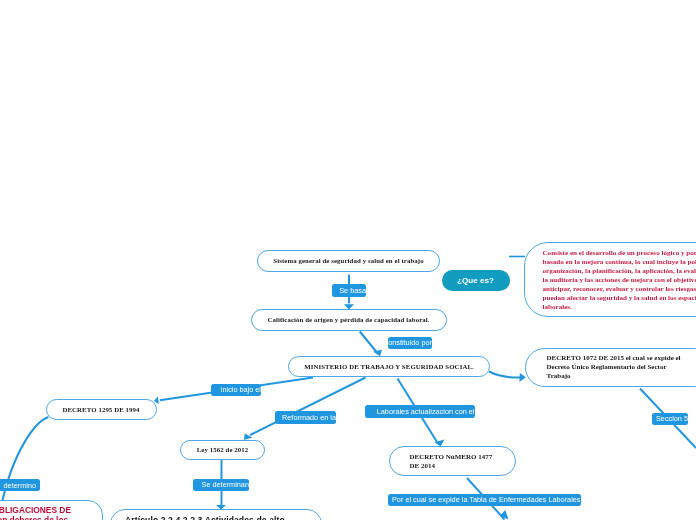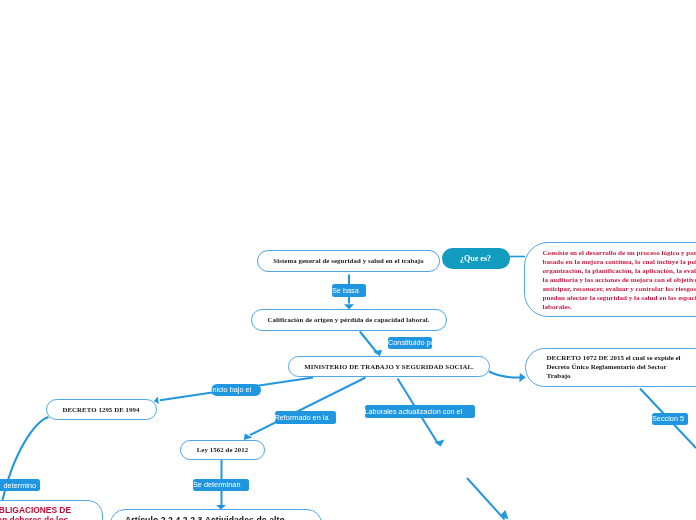--- a/index.html
+++ b/index.html
@@ -8,46 +8,46 @@
        -webkit-font-smoothing:antialiased;
        font-family:"Liberation Sans",sans-serif;}
   #stage{position:relative;width:696px;height:520px;overflow:hidden;background:#fff;}
   svg.links{position:absolute;left:0;top:0;width:696px;height:520px;overflow:visible;}
   .node{position:absolute;box-sizing:border-box;border:1.3px solid #4da6e8;
         background:#fff;border-radius:999px;display:flex;align-items:center;
         justify-content:center;}
   .node span{font-family:"Liberation Serif",serif;font-weight:bold;color:#1a1a1a;
              font-size:6.8px;letter-spacing:.1px;white-space:nowrap;}
   .label{position:absolute;box-sizing:border-box;background:#2196e0;color:#fff;
-         border-radius:2.5px;display:flex;align-items:center;justify-content:flex-start;
+         border-radius:2.5px;display:flex;align-items:center;justify-content:flex-end;
          font-family:"Liberation Sans",sans-serif;font-size:7.3px;white-space:nowrap;}
   .pill{position:absolute;box-sizing:border-box;background:#129cc0;color:#fff;
         border-radius:999px;display:flex;align-items:center;justify-content:center;
-        font-family:Liberation Serif, serif;font-weight:bold;font-size:8.1px;}
+        font-family:Liberation Sans, sans-serif;font-weight:bold;font-size:8.1px;margin-top:22px;}
   .descbox{position:absolute;box-sizing:border-box;border:1.3px solid #4da6e8;
            background:#fff;border-radius:24px;}
   .desc-text{font-family:"Liberation Serif",serif;font-weight:bold;color:#c71f45;
              font-size:7.1px;line-height:9.07px;white-space:pre;}
   .node .ml{font-family:"Liberation Serif",serif;font-weight:bold;color:#1a1a1a;
             font-size:7.0px;line-height:9px;white-space:nowrap;}
   .node.multiline{justify-content:flex-start;}
   .red{color:#c40a36 !important;}
 
   
   #n-sistema{left:257px;top:250px;width:183px;height:21.5px;}
   #p-quees{left:441.5px;top:247.5px;width:68px;height:21.5px;}
   #n-desc{left:524px;top:241.5px;width:200px;height:75px;}
   #n-desc .desc-text{position:absolute;left:17.5px;top:6px;}
   #l-sebasa{left:332px;top:284px;width:34px;height:12.5px;}
   #n-calificacion{left:250.5px;top:309px;width:196px;height:21.5px;}
   #l-constituido{left:340px;top:336.5px;width:44px;height:12.5px;margin-left:48px;}
   #n-ministerio{left:288px;top:355.5px;width:202px;height:21.5px;}
   #n-decreto1072{left:524.5px;top:347.5px;width:190px;height:39px;}
   #n-decreto1072 .ml{margin-left:21px;}
-  #l-inicio{left:211px;top:383.5px;width:50px;height:12px;border-radius:6px;}
+  #l-inicio{left:211px;top:383.5px;width:50px;height:12px;}
   #n-decreto1295{left:45.5px;top:398.5px;width:111px;height:21px;}
   #l-reformado{left:274.5px;top:402px;width:61.5px;height:12.5px;margin-top:9px;}
   #l-generando{left:364.5px;top:405px;width:110px;height:12.5px;}
   #l-seccion5{left:652px;top:412.5px;width:36px;height:12px;}
   #n-ley1562{left:180px;top:439.5px;width:85px;height:20.5px;}
   #n-decreto1477{left:389px;top:446px;width:127px;height:30px;}
   #n-decreto1477 .ml{margin-left:19.5px;margin-top:1.5px;}
   #l-determino{left:-22px;top:479px;width:62px;height:12px;justify-content:flex-end;padding-right:4px;}
   #l-sedeterminan{left:193px;top:478.5px;width:56px;height:12.5px;}
   #l-tabla{left:387.5px;top:493.5px;width:193px;height:12.5px;}
@@ -155,29 +155,38 @@
   </div>
 
   <div class="label" id="l-seccion5">
     <span>Seccion 5</span>
   </div>
 
   <div class="node" id="n-ley1562">
     <span>Ley 1562 de 2012</span>
   </div>
 
+  <div class="node multiline" id="n-decreto1477">
+    <div class="ml">
+      <div>DECRETO NúMERO 1477</div>
+      <div>DE 2014</div>
+    </div>
+  </div>
 
   <div class="label" id="l-determino">
     <span>determino</span>
   </div>
 
   <div class="label" id="l-sedeterminan">
     <span>Se determinan</span>
   </div>
 
+  <div class="label" id="l-tabla">
+    <span>Por el cual se expide la Tabla de Enfermedades Laborales</span>
+  </div>
 
   <div class="node redbox" id="n-obligaciones">
     <div class="ml red">
       <div>OBLIGACIONES DE</div>
       <div>son deberes de los</div>
     </div>
   </div>
 
   <div class="node" id="n-articulo">
     <span class="art">Artículo 2.2.4.2.2.3 Actividades de alto</span>

